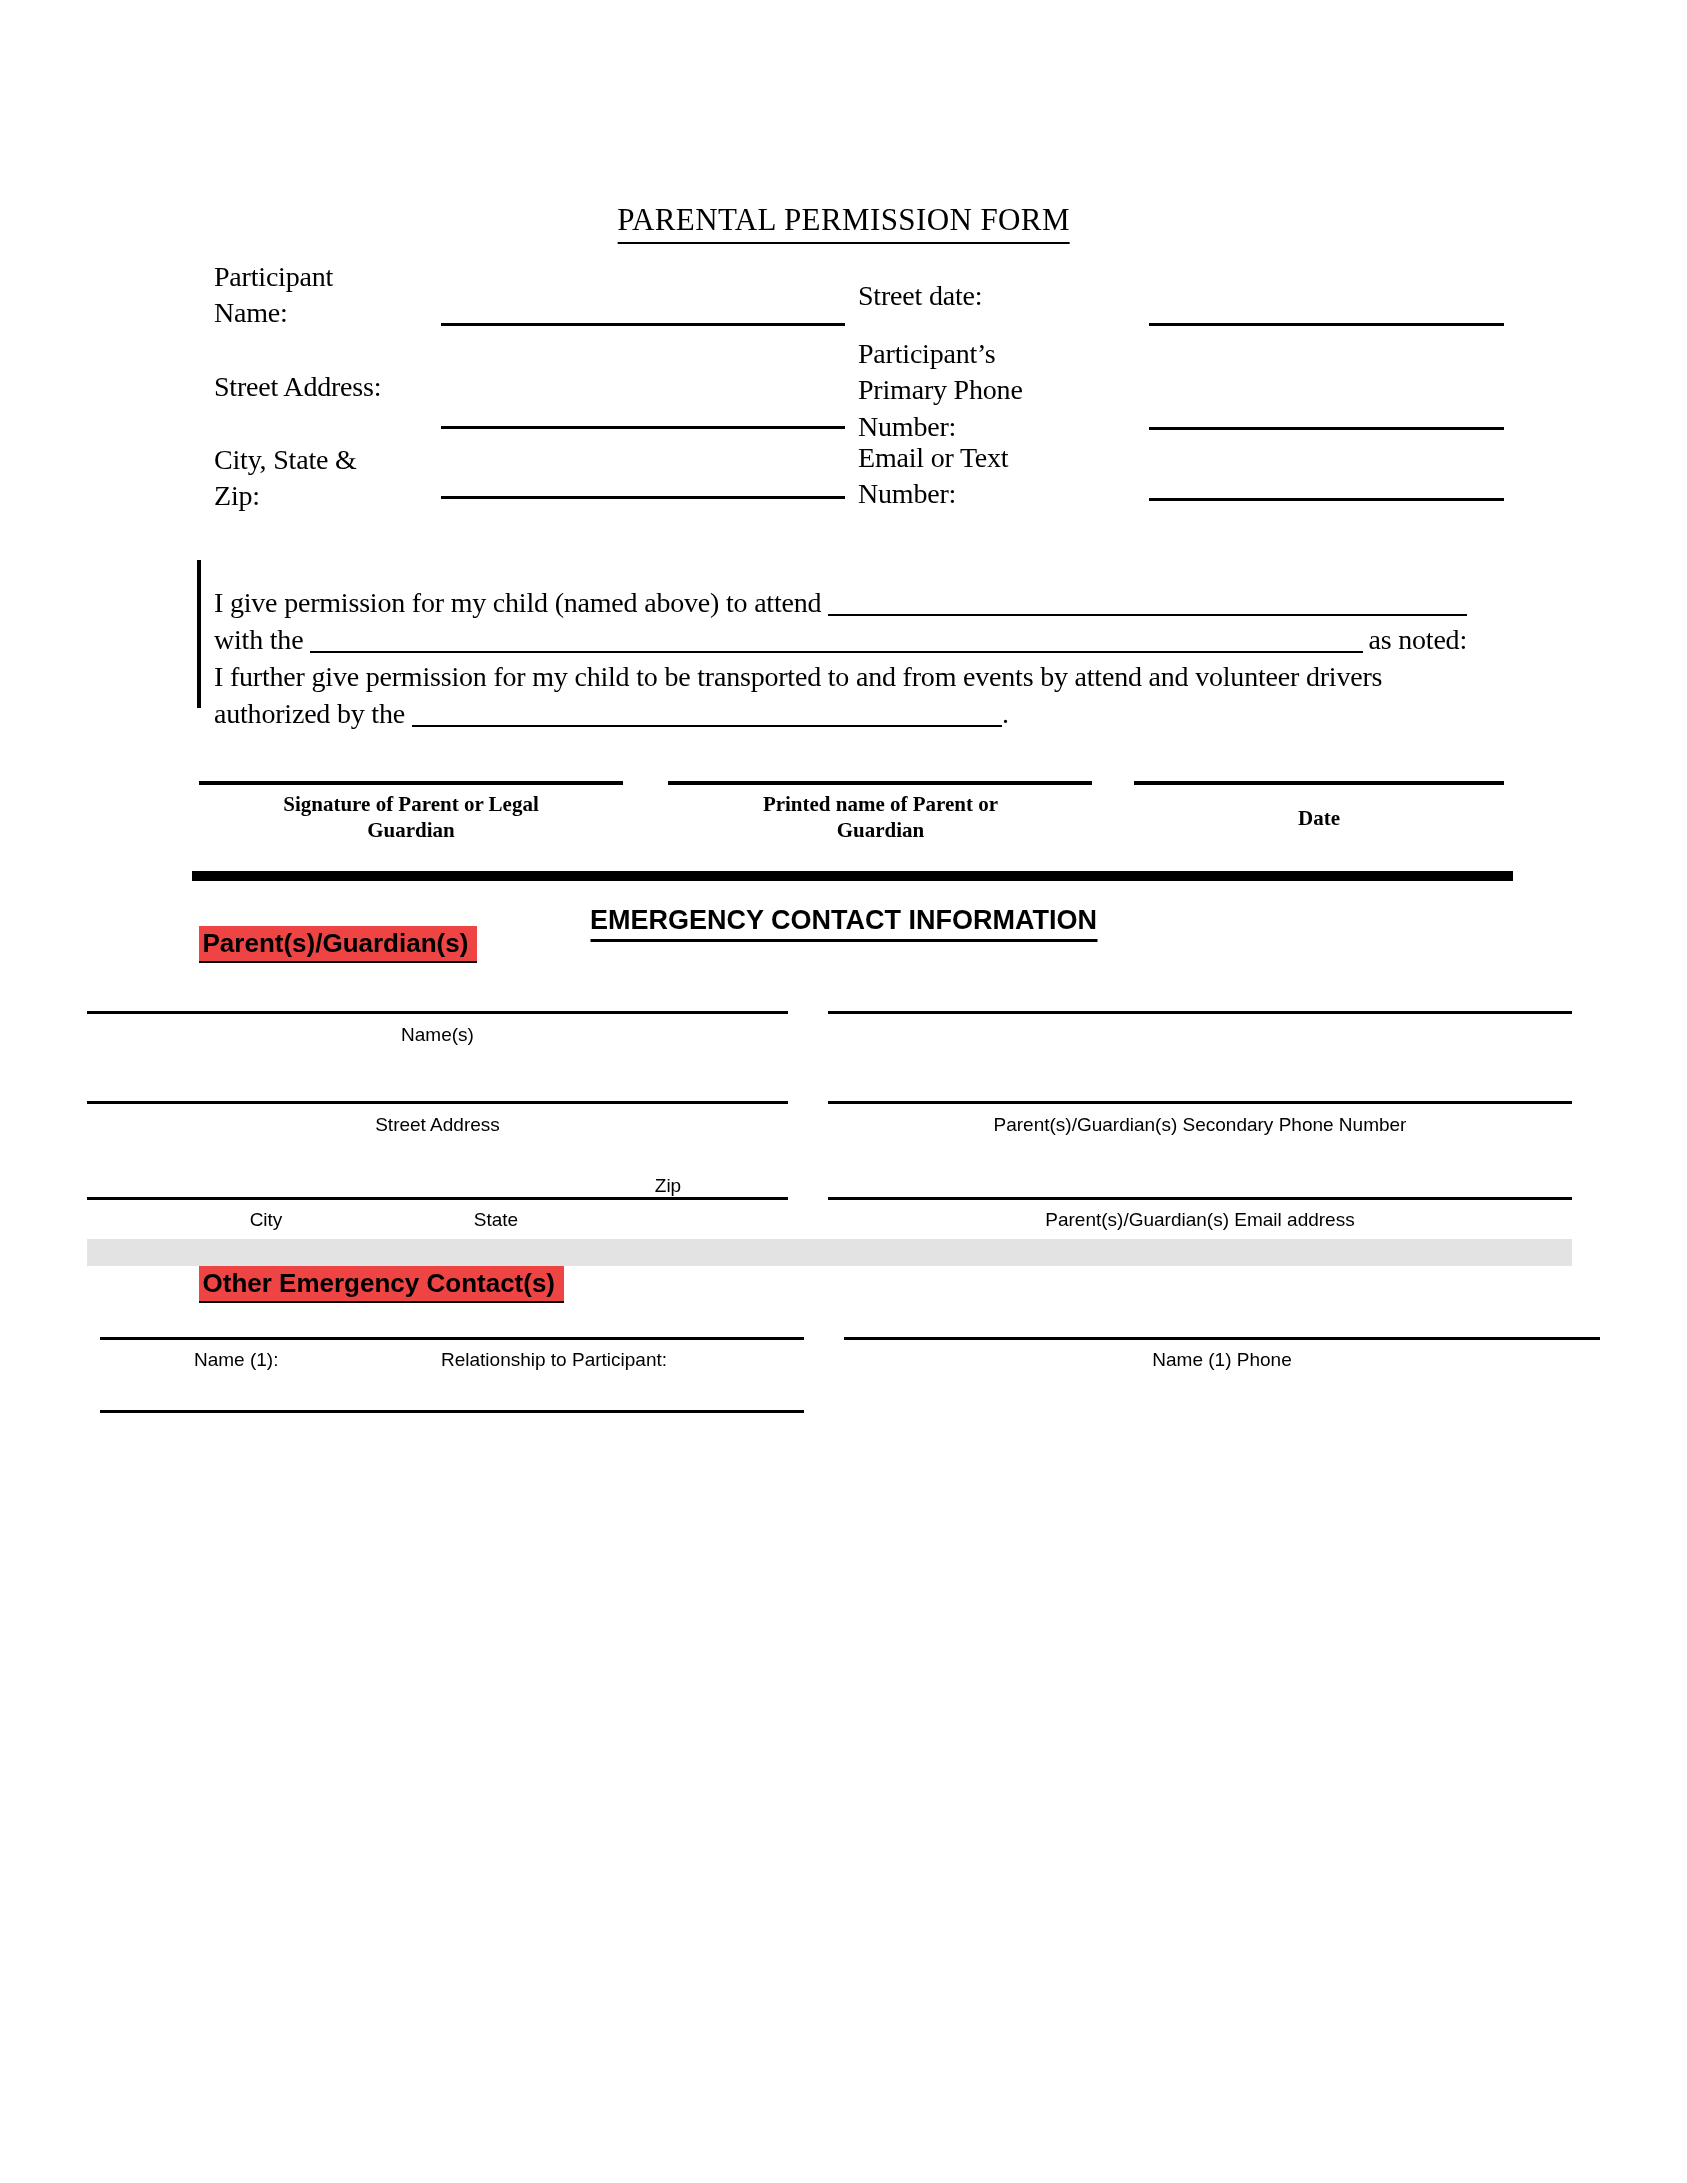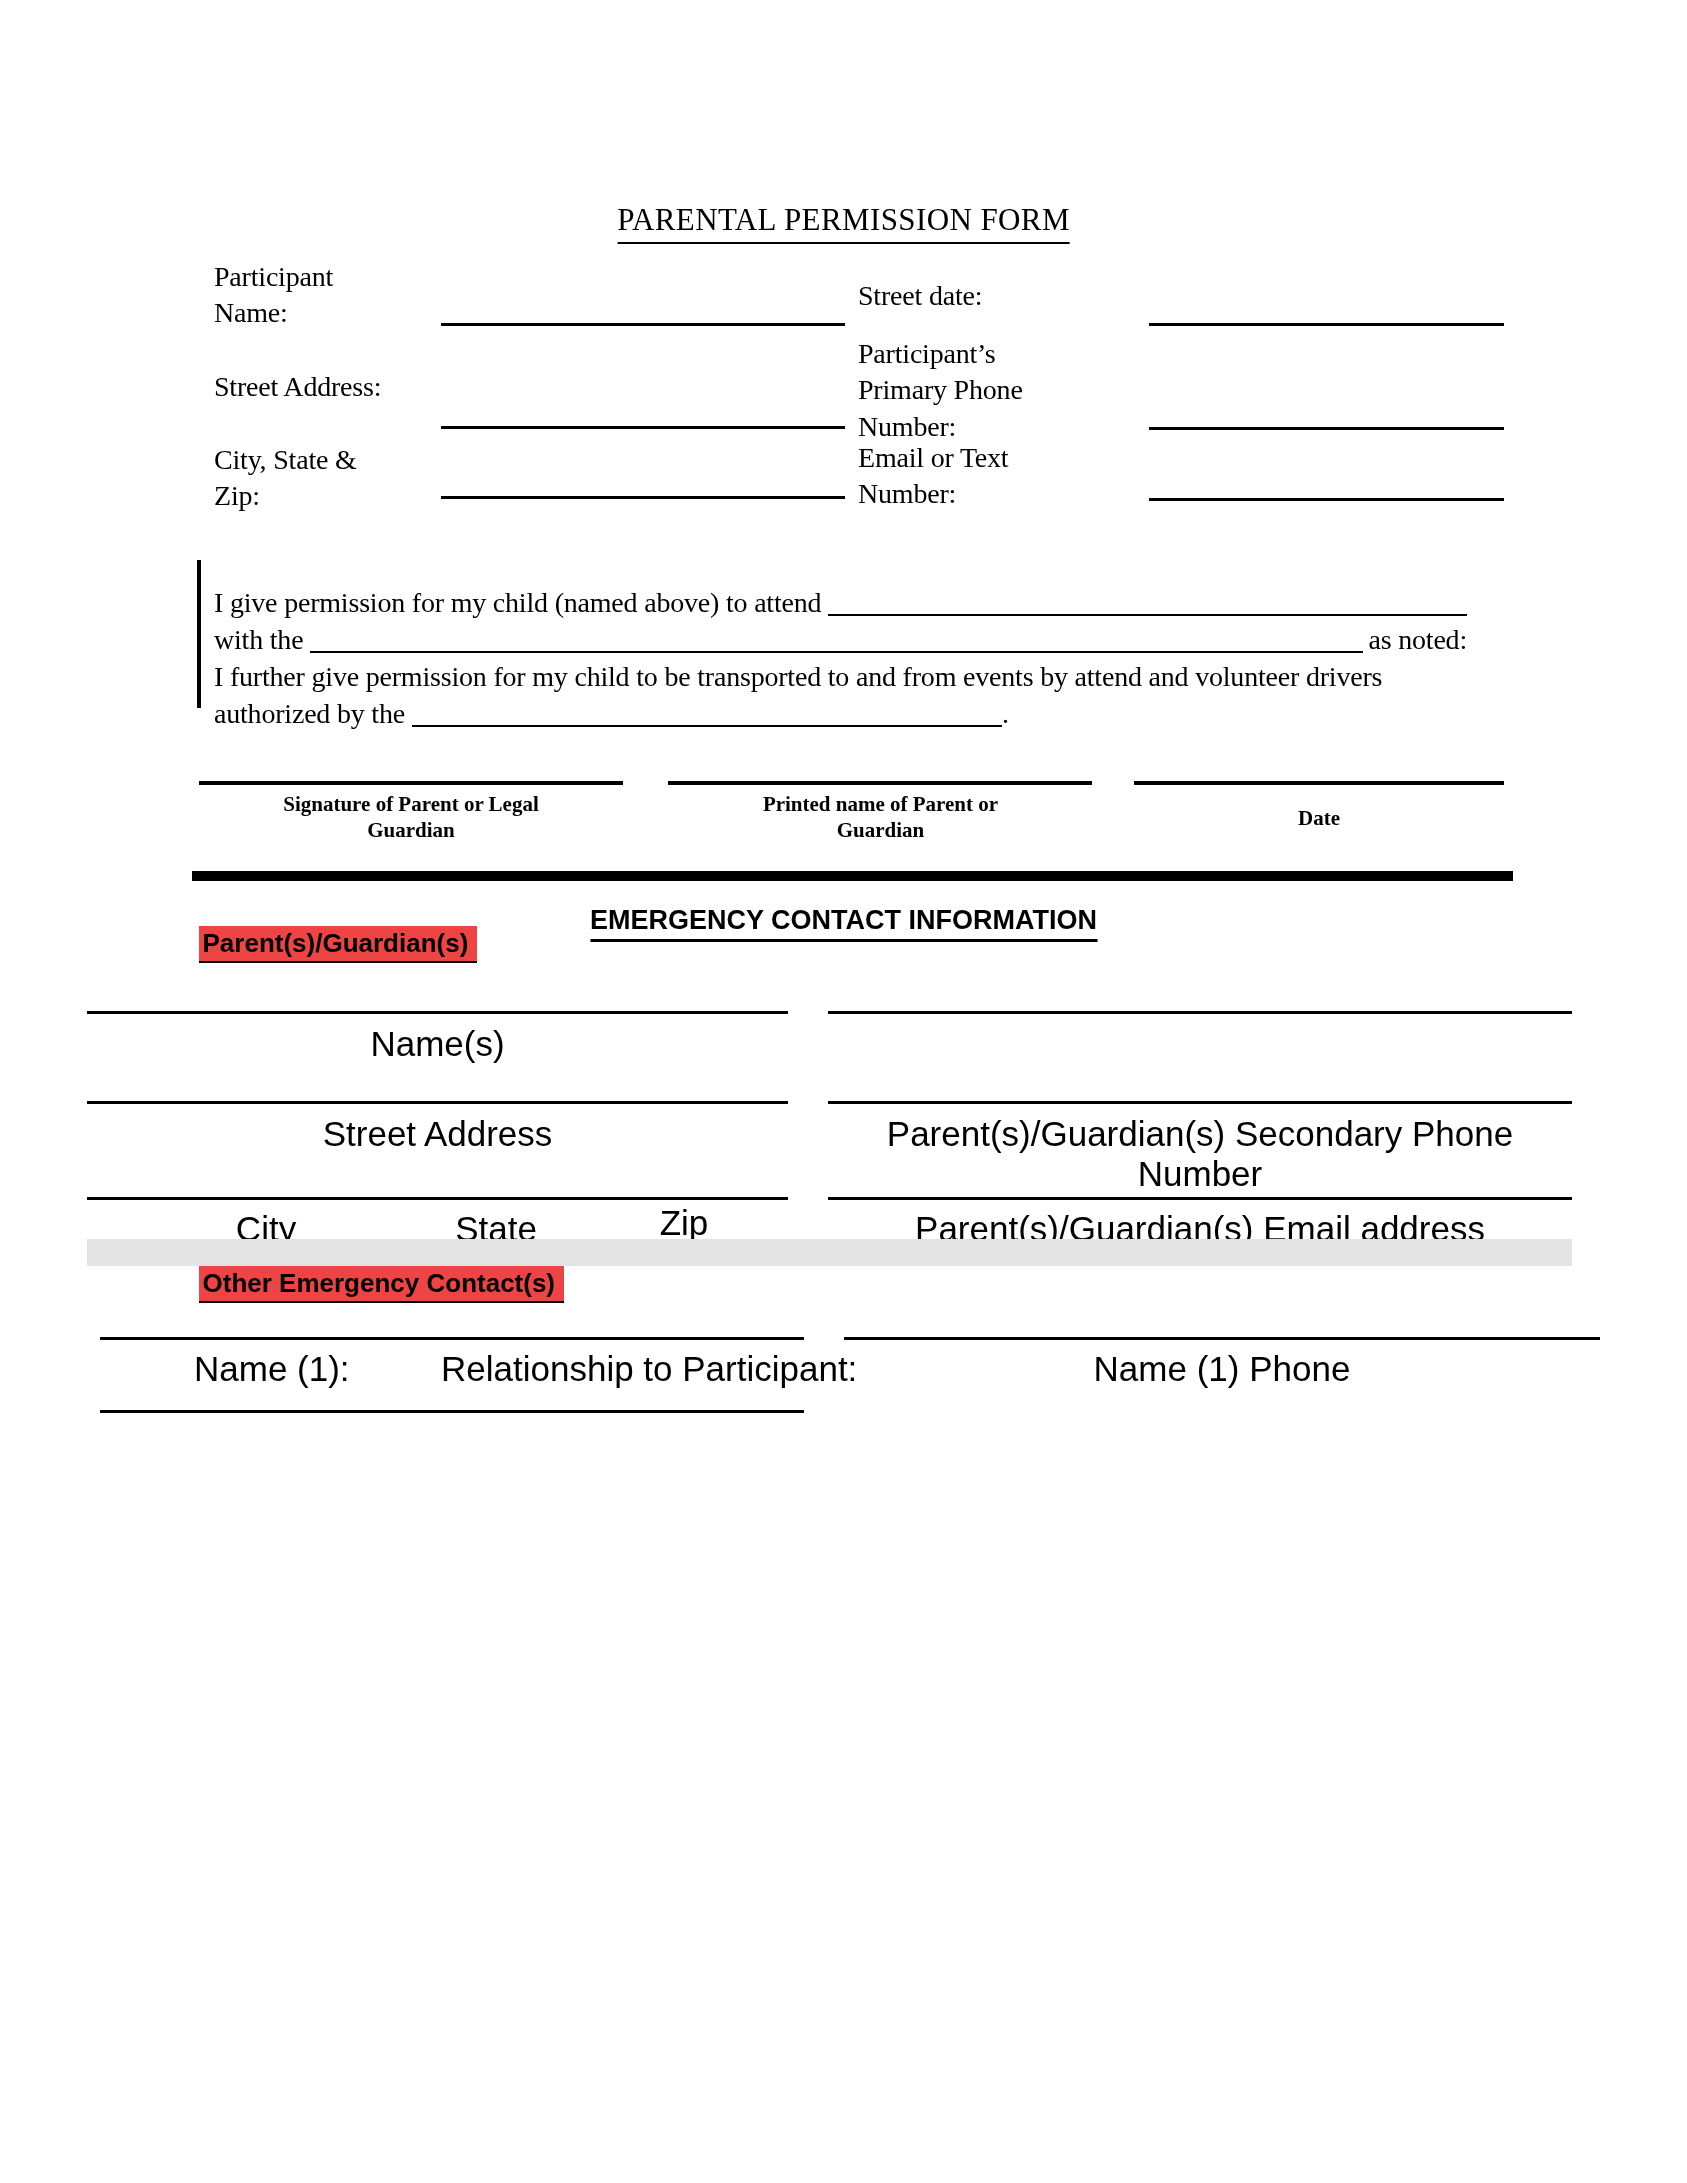--- a/index.html
+++ b/index.html
@@ -51,21 +51,21 @@
   }
   .hl-heading {
     font-family:"Liberation Sans", sans-serif;
     font-weight:bold;
     font-size:26px;
     background:#ef4444;
     border-bottom:2.6px solid #000;
     padding:1.7px 8.7px 2.6px 3.5px;
     white-space:nowrap;
   }
-  .em-label { font-family:"Liberation Sans", sans-serif; font-size:35px; color:#000; }
+  .em-label { font-family:"Liberation Sans", sans-serif; font-size:19px; color:#000; }
   .band { position:absolute; background:#e3e3e3; }
   .vbar { position:absolute; background:#000; }
   .thickrule { position:absolute; background:#000; }
 </style>
 </head>
 <body>
 
 <div id="page">
 
   <div class="abs doc-title" style="left:50%; top:202px; transform:translateX(-50%);">PARENTAL PERMISSION FORM</div>
@@ -126,21 +126,21 @@
 
   <div class="hline" style="left:87px; top:1101px; width:701px;"></div>
   <div class="hline" style="left:828px; top:1101px; width:744px;"></div>
   <div class="abs em-label center" style="left:87px; top:1114px; width:701px;">Street Address</div>
   <div class="abs em-label center" style="left:828px; top:1114px; width:744px;">Parent(s)/Guardian(s) Secondary Phone Number</div>
 
   <div class="hline" style="left:87px; top:1197px; width:701px;"></div>
   <div class="hline" style="left:828px; top:1197px; width:744px;"></div>
   <div class="abs em-label" style="left:266px; top:1209px; transform:translateX(-50%);">City</div>
   <div class="abs em-label" style="left:496px; top:1209px; transform:translateX(-50%);">State</div>
-  <div class="abs em-label" style="left:668px; top:1203px; transform:translateX(-50%);margin-left:16px;">Zip</div>
+  <div class="abs em-label" style="left:668px; top:1175px; transform:translateX(-50%);">Zip</div>
   <div class="abs em-label center" style="left:828px; top:1209px; width:744px;">Parent(s)/Guardian(s) Email address</div>
 
   <div class="band" style="left:87px; top:1239px; width:1485px; height:27px;"></div>
 
   <div class="abs hl-heading" style="left:199px; top:1266px;">Other Emergency Contact(s)</div>
 
   <div class="hline" style="left:100px; top:1337px; width:704px;"></div>
   <div class="hline" style="left:844px; top:1337px; width:756px;"></div>
   <div class="abs em-label" style="left:194px; top:1349px;">Name (1):</div>
   <div class="abs em-label" style="left:441px; top:1349px;">Relationship to Participant:</div>

